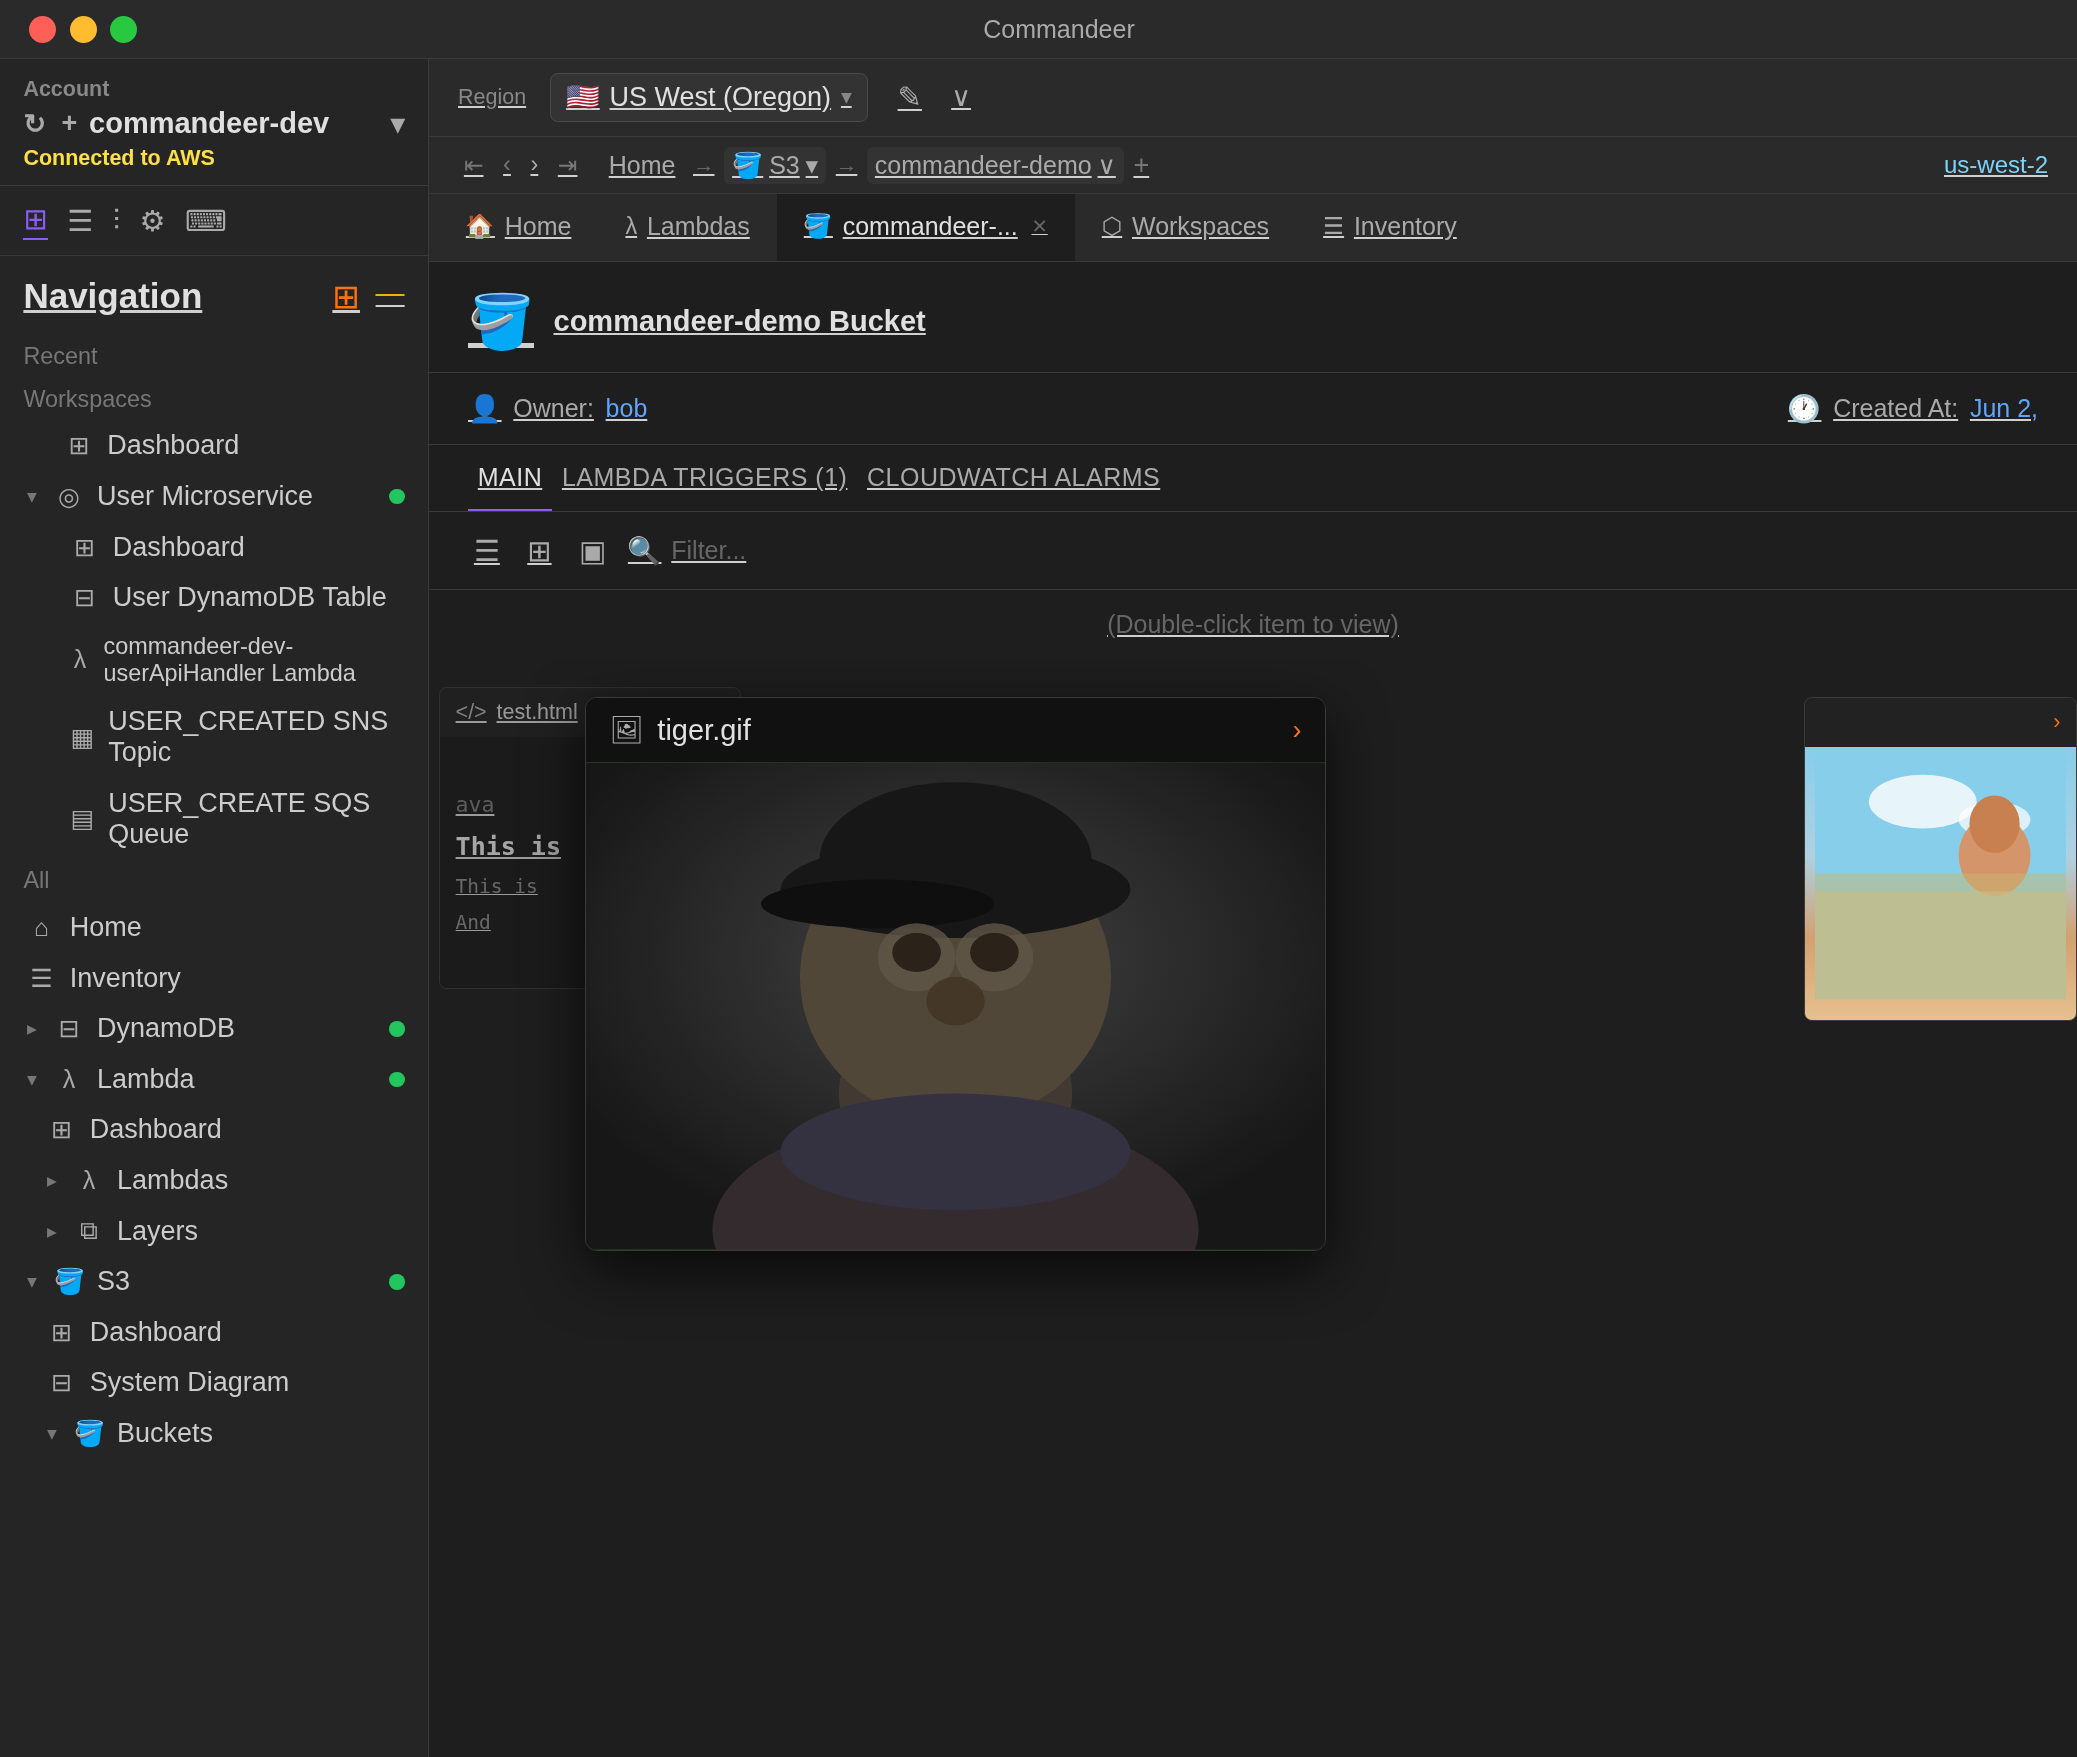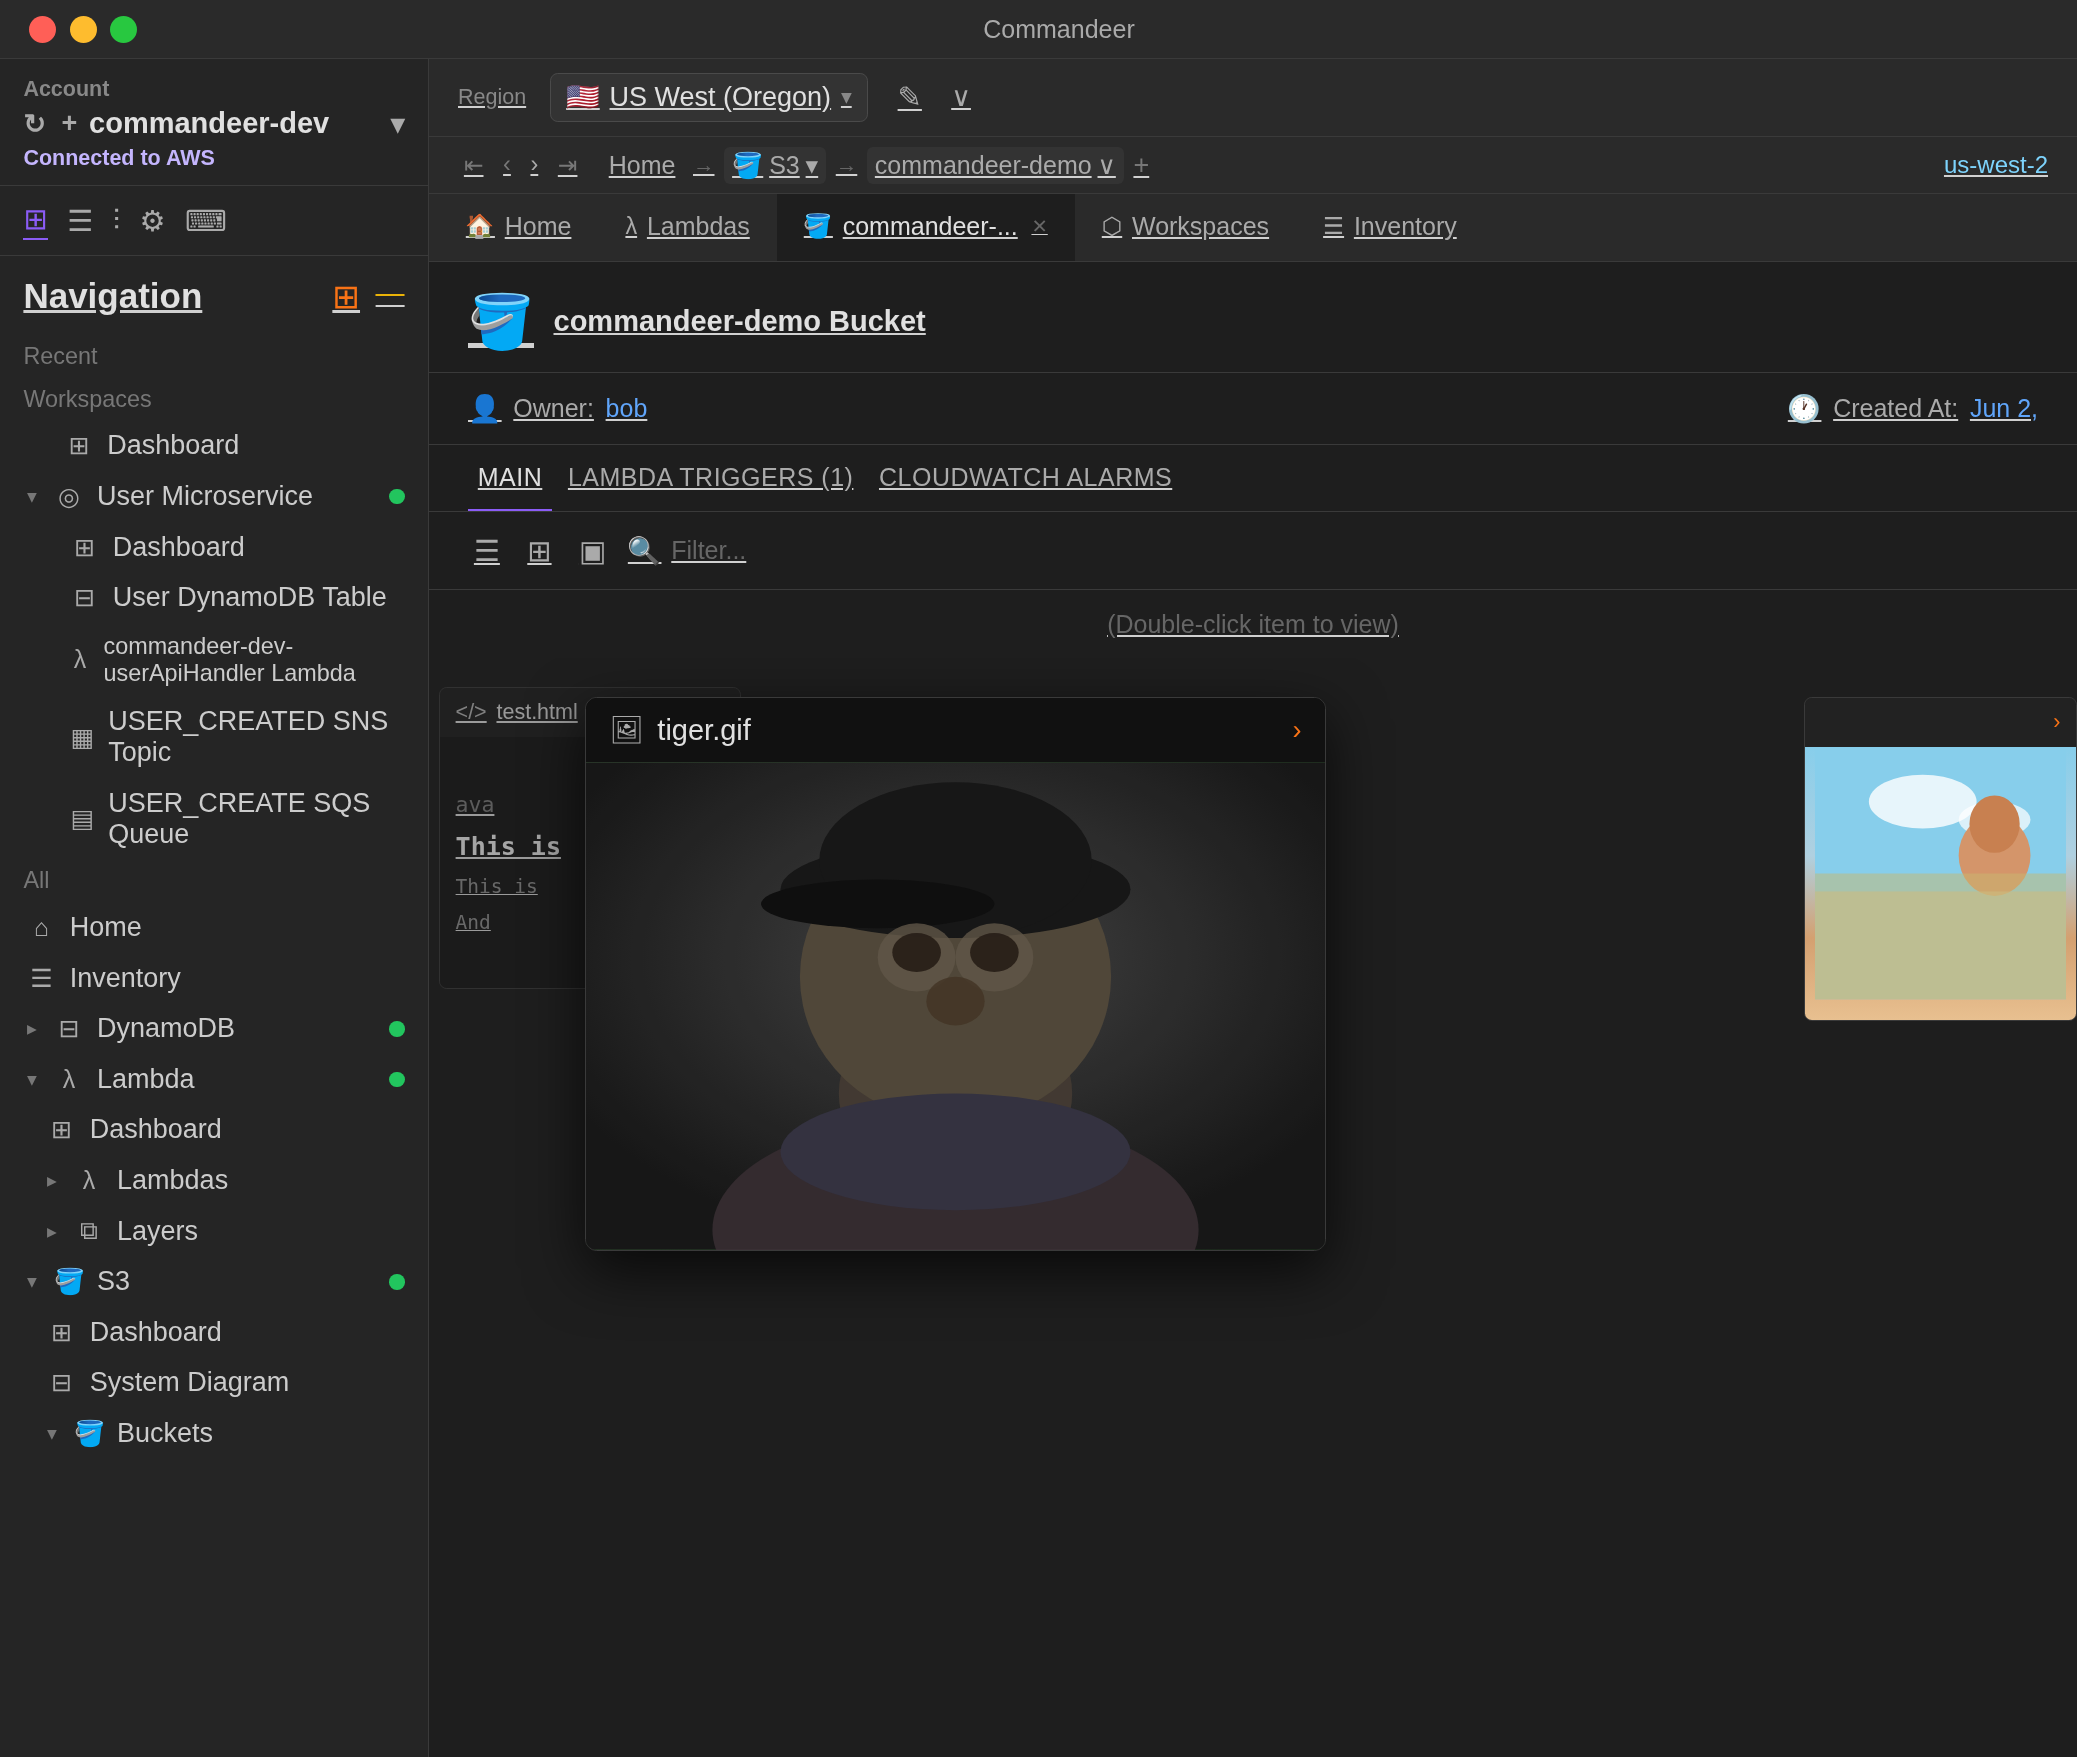--- a/index.html
+++ b/index.html
@@ -85,21 +85,21 @@
       align-items: center;
       gap: 15.6px;
     }
     .icon-btn {
       color: #aaa;
       cursor: pointer;
       font-size: 27px;
     }
     .connected-status {
       font-size: 21.5px;
-      color: #c4b5fd;
+      color: #fde047;
       margin-top: 5.9px;
     }
 
     
     .sidebar-toolbar {
       display: flex;
       align-items: center;
       gap: 19.5px;
       padding: 15.6px 23.4px;
       border-bottom: 1px solid #3a3a3a;
@@ -329,21 +329,21 @@
     .meta-icon { font-size: 27px; color: #888; }
     .meta-label { font-size: 25px; color: #aaa; }
     .meta-value { font-size: 25px; color: #60a5fa; }
     .meta-separator { flex: 1; }
 
     
     .inner-tabs {
       display: flex;
       padding: 0 39px;
       border-bottom: 1px solid #3a3a3a;
-      gap: 6px;
+      gap: 0;
     }
     .inner-tab {
       padding: 17.6px 9.8px;
       font-size: 25px;
       color: #aaa;
       cursor: pointer;
       border-bottom: 2.9px solid transparent;
       text-transform: uppercase;
       letter-spacing: 0.5px;
       font-weight: 500;

